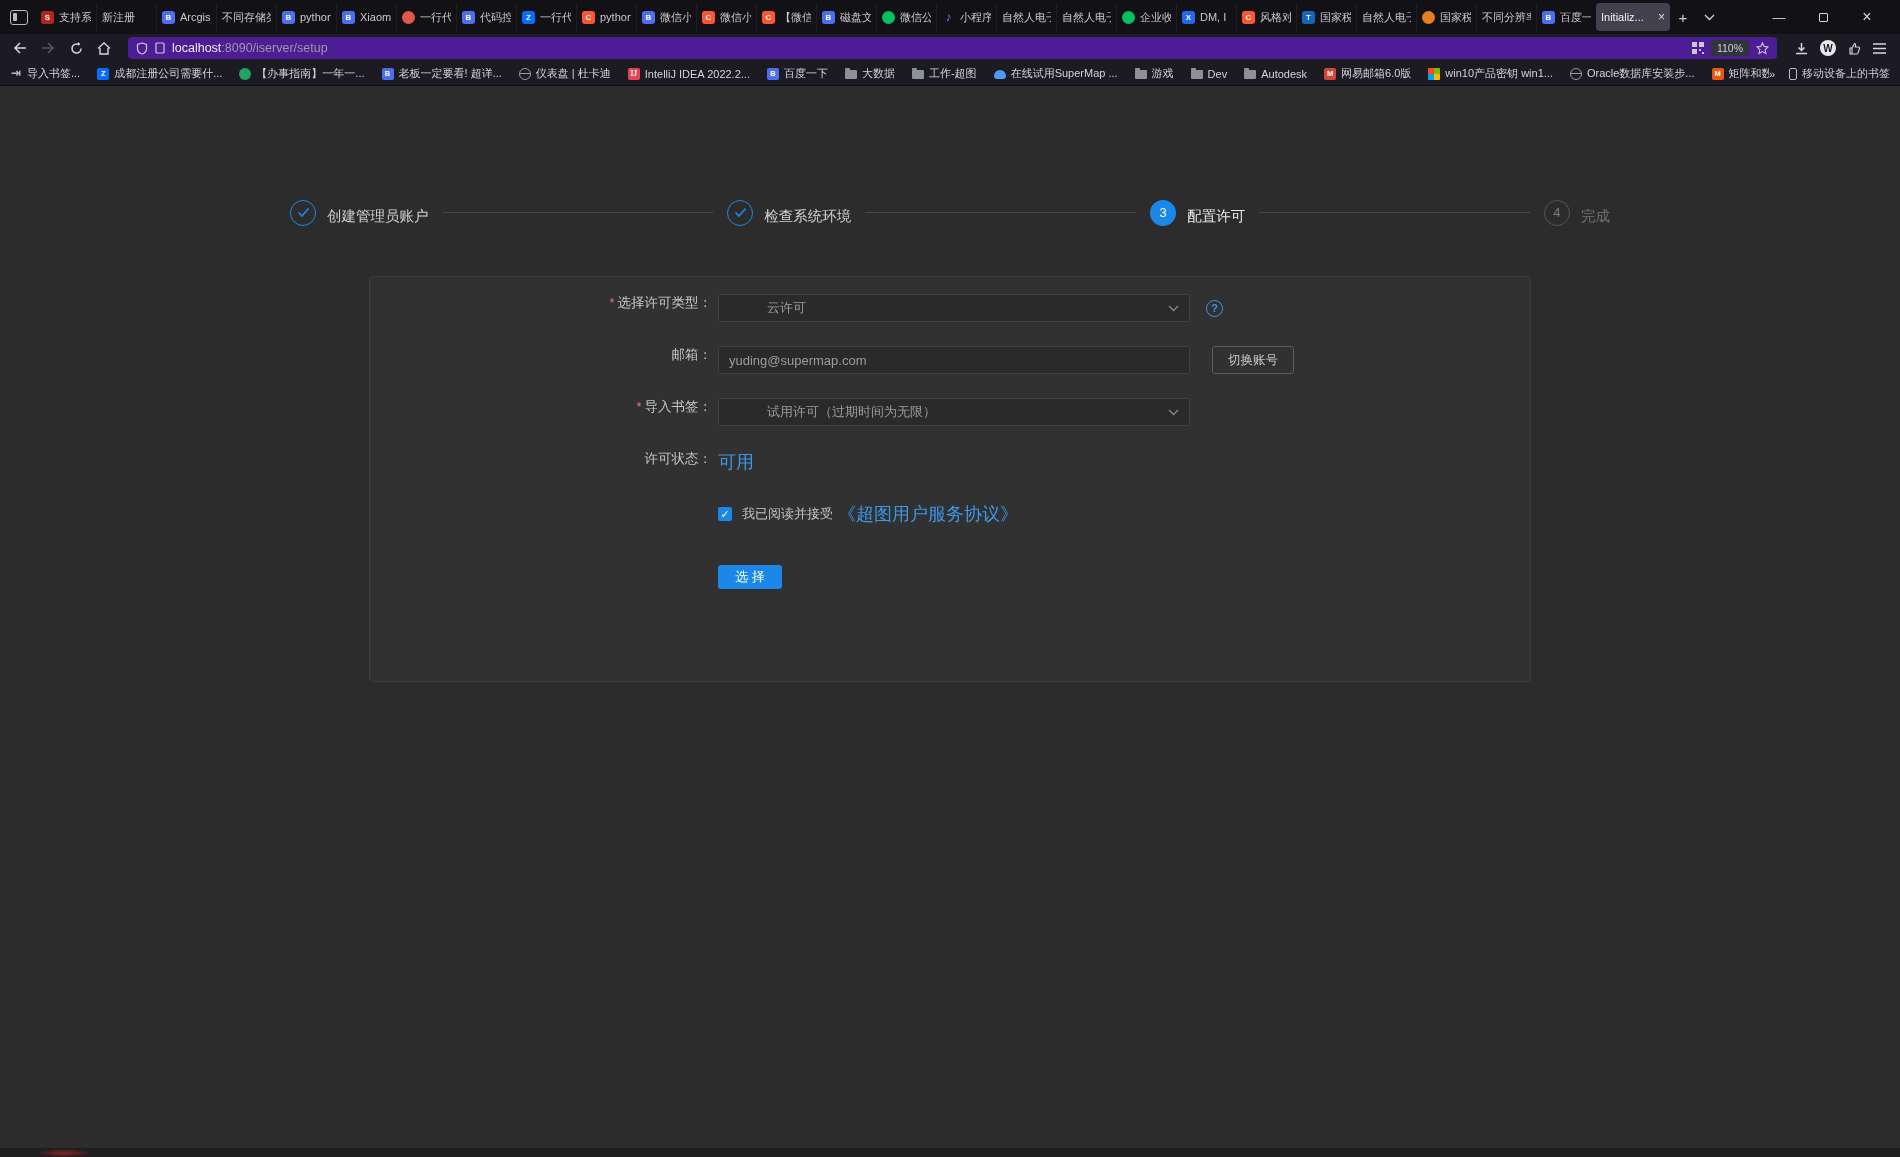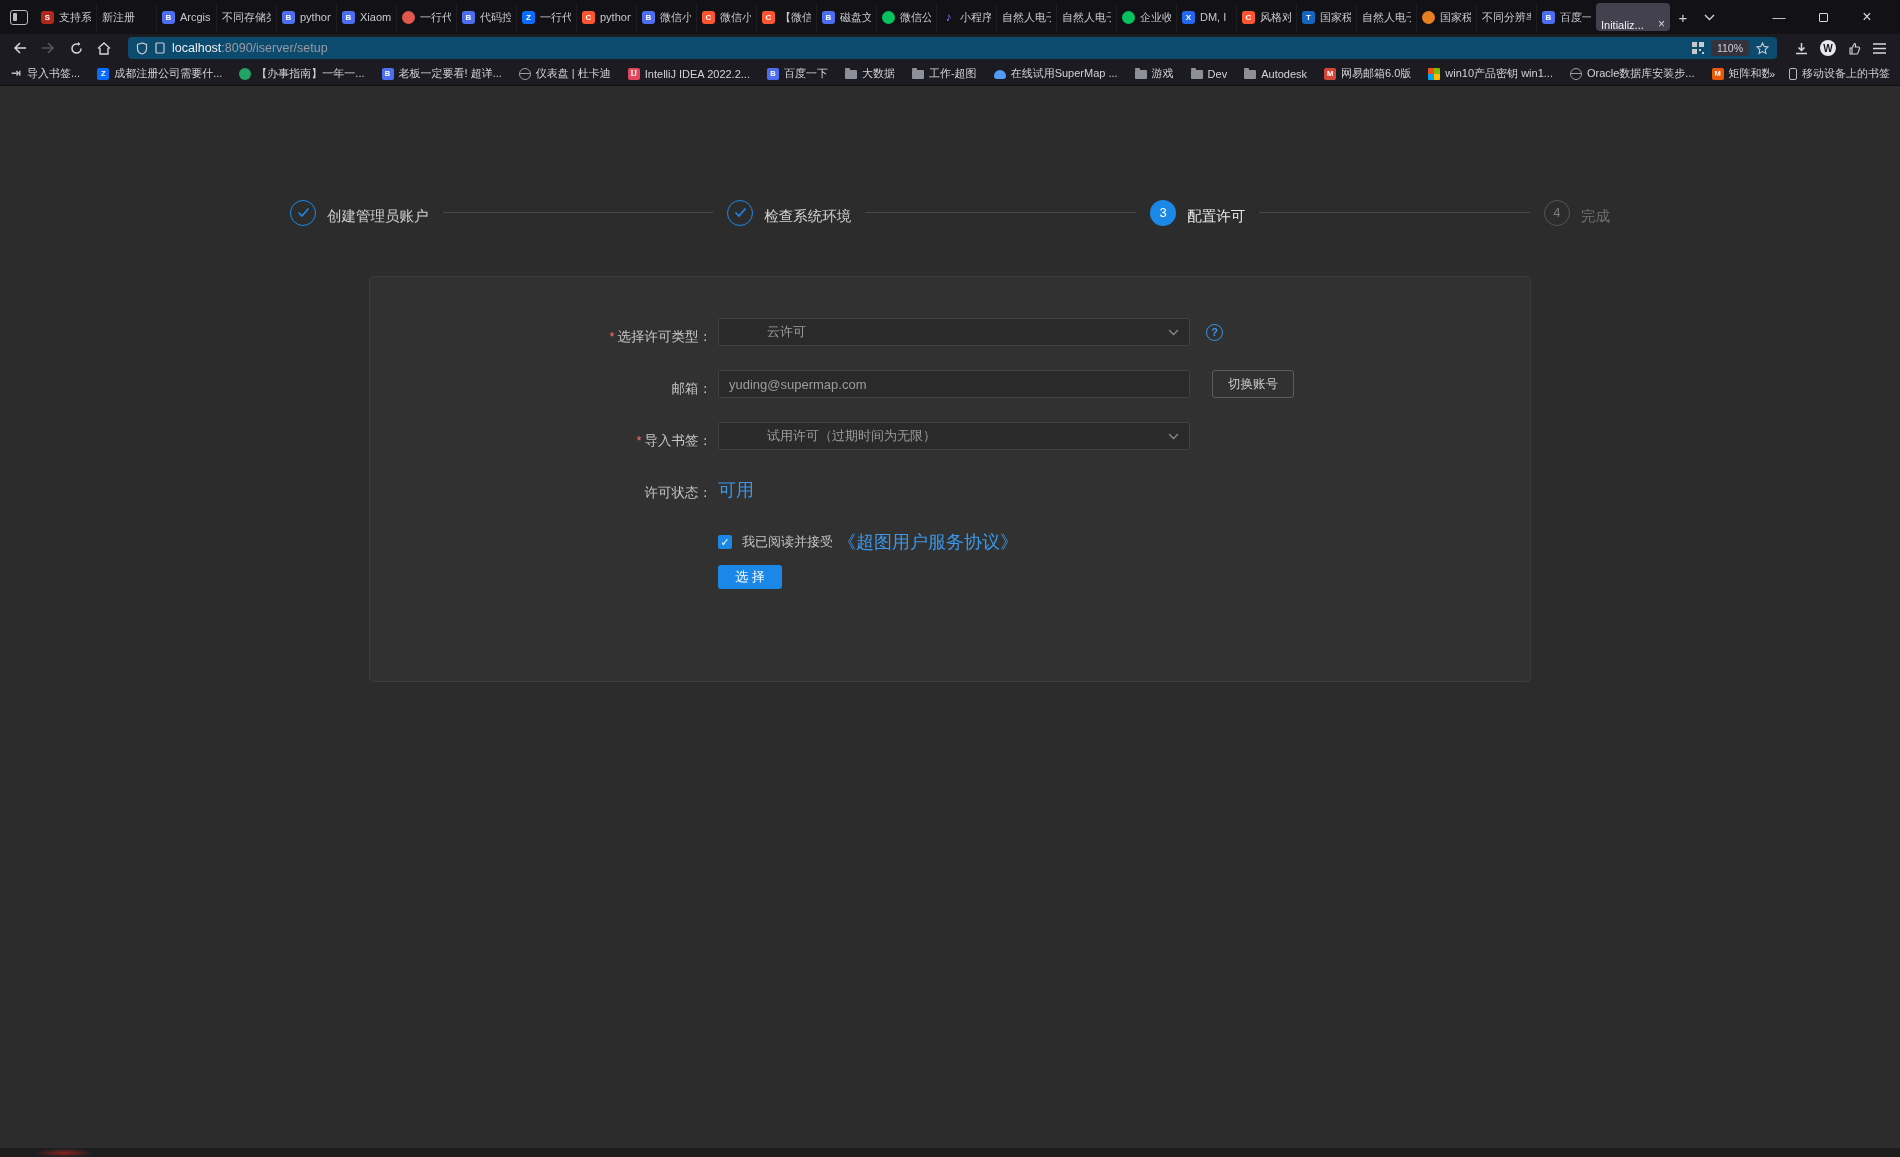--- a/index.html
+++ b/index.html
@@ -7,36 +7,36 @@
     font-family:"Liberation Sans","DejaVu Sans",sans-serif; }
 
   
   .tabbar { height:34px; background:#121116; display:flex; align-items:center; padding:0 4px 0 6px; }
   .fxview { width:18px; height:15px; border:1.6px solid #b9b9bf; border-radius:3px; margin:0 8px 0 4px; position:relative; flex:none;}
   .fxview::before{content:""; position:absolute; left:2px; top:2px; width:4px; height:8px; background:#b9b9bf; border-radius:1px;}
   .tab-strip { display:flex; align-items:center; height:100%; overflow:hidden; }
   .tab { width:60px; flex:none; height:28px; display:flex; align-items:center; gap:5px; padding:0 5px;
     color:#c9c9cf; font-size:11px; white-space:nowrap; overflow:hidden; cursor:default; }
   .tab + .tab { border-left:1px solid rgba(255,255,255,.05); }
-  .tab.active { width:74px; background:#42414d; border-radius:4px; color:#f2f2f5; border-left:none;align-items:flex-end; }
+  .tab.active { width:74px; background:#42414d; border-radius:4px; color:#f2f2f5; border-left:none; }
   .tab-title { overflow:hidden; text-overflow:clip; white-space:nowrap; flex:1; }
   .tab-close { font-size:12px; color:#d5d5da; padding-left:2px; }
   .fav { width:13px; height:13px; flex:none; border-radius:3px; color:#fff; font-size:8px; font-weight:bold;
     line-height:13px; text-align:center; }
   .fav.circle { border-radius:50%; }
   .fav.glyph { background:transparent!important; font-size:12px; line-height:12px; }
   .tb-btn { width:26px; height:26px; display:flex; align-items:center; justify-content:center; color:#cfcfd6;
     font-size:15px; border-radius:4px; flex:none;}
   .win-ctrls { margin-left:auto; display:flex; align-items:center; gap:14px; padding:0 14px; color:#d6d6da; }
   .wc { width:30px; text-align:center; font-size:13px; }
   .wc .sq { display:inline-block; width:9px; height:9px; border:1.3px solid #d6d6da; border-radius:1px;}
 
   .navbar { height:28px; background:#1c1b22; display:flex; align-items:center; padding:0 8px; gap:4px; }
   .nav-ic { width:24px; height:22px; display:flex; align-items:center; justify-content:center; flex:none; }
-  .urlbar { flex:1; height:22px; background:#0c4a6e; border-radius:4px; margin:0 8px; display:flex;
+  .urlbar { flex:1; height:22px; background:#4c1d95; border-radius:4px; margin:0 8px; display:flex;
     align-items:center; padding:0 8px; gap:7px; }
   .url-text { font-size:12.5px; color:#9a9aa2; flex:1; }
   .url-text b { color:#ededf0; font-weight:normal; }
   .zoom-badge { background:#34333d; color:#d0d0d6; font-size:10.5px; padding:2px 6px; border-radius:3px; }
   .nav-right { display:flex; align-items:center; gap:12px; padding:0 6px; }
   .wbadge { width:16px; height:16px; border-radius:50%; background:#e8e8ec; color:#17161c; font-size:10px;
     font-weight:bold; display:flex; align-items:center; justify-content:center; }
 
   .bmbar { height:24px; background:#1c1b22; border-bottom:1px solid #0e0d12; display:flex; align-items:center;
     padding:0 10px; font-size:11px; color:#d2d2d8; }
@@ -67,21 +67,21 @@
   .step.done .scircle { border:1px solid #1b88e8; }
   .step.active .scircle { background:#1b88e8; color:#fff; }
   .step.pending .scircle { border:1px solid #55555a; color:#7a7a80; }
   .slabel { font-size:14.5px; color:#d2d2d2;margin-top:8px; }
   .step.active .slabel { color:#e9e9e9; }
   .step.pending .slabel { color:#707074; }
   .sline { flex:1; height:1px; background:#47474c; margin:0 14px; }
 
   .card { width:1162px; height:406px; margin:50px auto 0; background:#313131; border:1px solid #3c3c3c;
     border-radius:4px; padding-top:17px; }
-  .frow { height:52px; display:flex; align-items:flex-end; }
+  .frow { height:52px; display:flex; align-items:flex-start; }
   .flabel { width:342px; text-align:right; font-size:13.5px; color:#c6c6c6; flex:none; }
   .req::before { content:"*"; color:#f56c6c; margin-right:3px; font-size:13px; }
   .fctrl { margin-left:6px; display:flex; align-items:center; }
   .selbox, .inbox { width:472px; height:28px; background:#2a2a2a; border:1px solid #414141; border-radius:2px;
     color:#9c9c9c; font-size:13px; padding:0 10px; display:flex; align-items:center; }
   .selbox { justify-content:space-between;padding-left:48px; }
   .helpic { width:17px; height:17px; border:1.5px solid #3b97e8; border-radius:50%; color:#3b97e8;
     font-size:11px; font-weight:bold; display:flex; align-items:center; justify-content:center; margin-left:16px; }
   .swbtn { height:28px; padding:0 15px; border:1px solid #5c5c5c; border-radius:3px; background:transparent;
     color:#c9c9c9; font-size:12.5px; margin-left:22px; }

